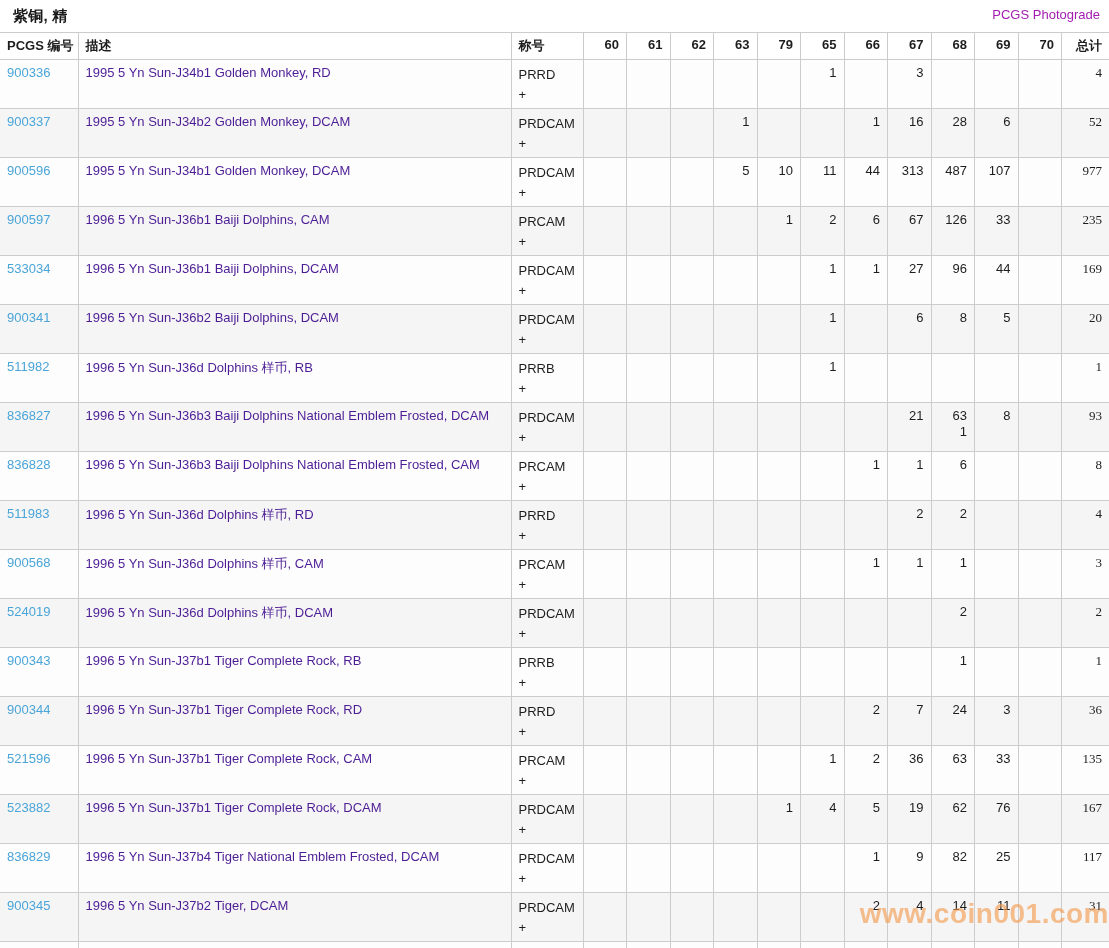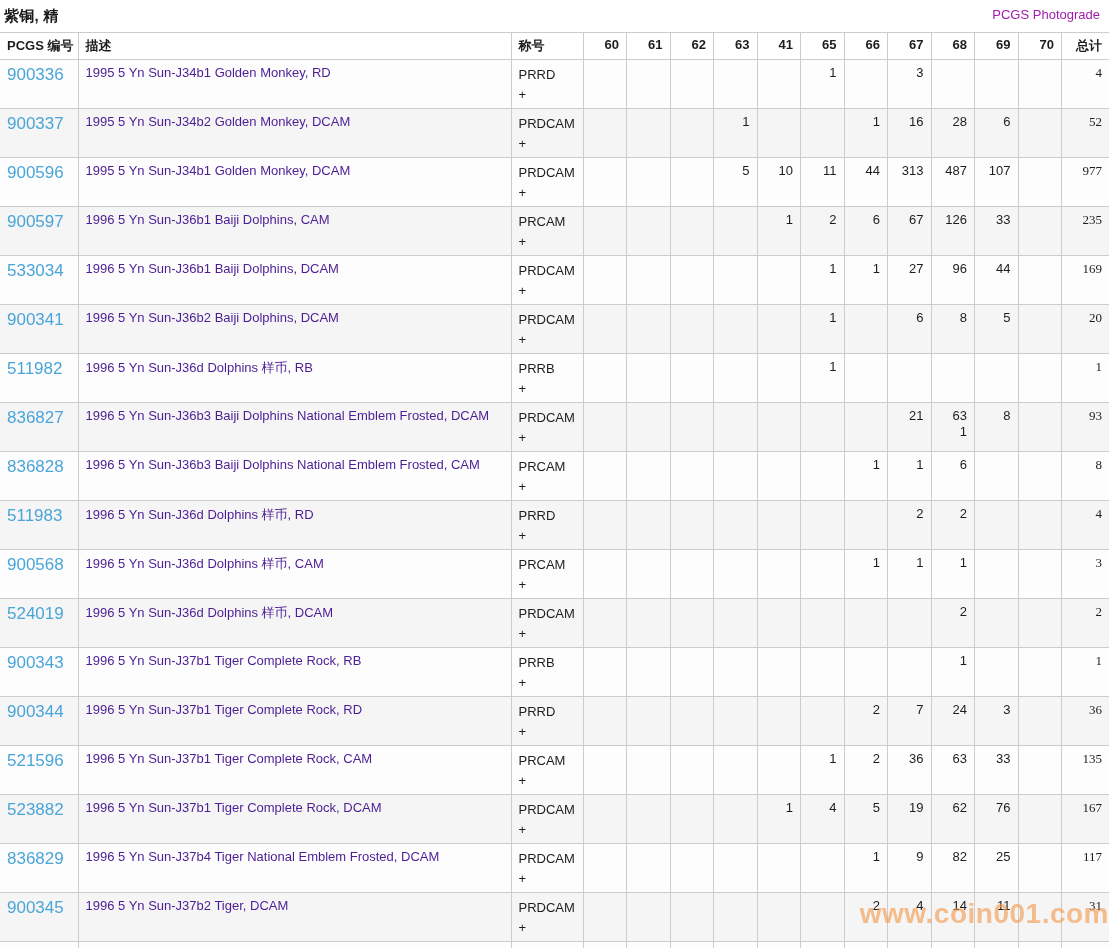--- a/index.html
+++ b/index.html
@@ -1,19 +1,19 @@
 <!DOCTYPE html>
 <html><head>
 <meta charset="utf-8">
 <style>
   * { margin:0; padding:0; box-sizing:border-box; }
   html,body { width:1109px; background:#fff; font-family:"Liberation Sans", sans-serif; }
   body { position:relative; overflow:hidden; height:948px; }
 
-  .topbar { display:flex; justify-content:space-between; align-items:flex-start; padding:7px 8px 6px 4px;text-align:right; }
+  .topbar { display:flex; justify-content:space-between; align-items:flex-start; padding:7px 8px 6px 13px;text-align:right; }
   .page-title { font-size:15px; font-weight:bold; color:#1a1a1a; letter-spacing:0.2px; }
   .photograde-link { font-size:13px; color:#a21caf; text-decoration:none; padding-right:1px; }
 
   table { width:1109px; border-collapse:collapse; table-layout:fixed; }
   col.c-id { width:78px; }
   col.c-desc { width:433px; }
   col.c-desig { width:72px; }
   col.c-grade { width:43.5px; }
   col.c-total { width:auto; }
 
@@ -24,21 +24,21 @@
 
   td { padding:5px 8px 4px 7px; height:45px; }
   td.num { white-space:pre-line; line-height:1.25; }
   tr:nth-child(even) td { background:#f5f5f5; }
   tr:nth-child(odd) td { background:#fdfdfd; }
 
   table, tr { border-left:none; border-right:none; }
   th:first-child, td:first-child { border-left:none; }
   th:last-child, td:last-child { border-right:none;font-family:Liberation Serif, serif; }
 
-  a.id-link { color:#4aa5d8; text-decoration:none; font-size:17px; }
+  a.id-link { color:#4aa5d8; text-decoration:none; font-size:13px; }
   td.desc { color:#4c1d95; }
   td.desig { white-space:pre-line; line-height:1.5; }
 
   .watermark { position:absolute; right:0px; top:898px; font-size:28px; font-weight:bold;
     color:rgba(243,152,74,0.62); letter-spacing:0.5px; pointer-events:none; white-space:nowrap; }
 </style>
 </head>
 <body>
 
 <div class="topbar">
@@ -67,21 +67,21 @@
   <thead>
     <tr>
       <th>PCGS 编号</th>
       <th>描述</th>
       <th>称号</th>
 
       <th class="num">60</th>
         <th class="num">61</th>
         <th class="num">62</th>
         <th class="num">63</th>
-        <th class="num">41</th>
+        <th class="num">79</th>
         <th class="num">65</th>
         <th class="num">66</th>
         <th class="num">67</th>
         <th class="num">68</th>
         <th class="num">69</th>
         <th class="num">70</th>
         <th class="num">总计</th>
     </tr>
   </thead>
   <tbody>

